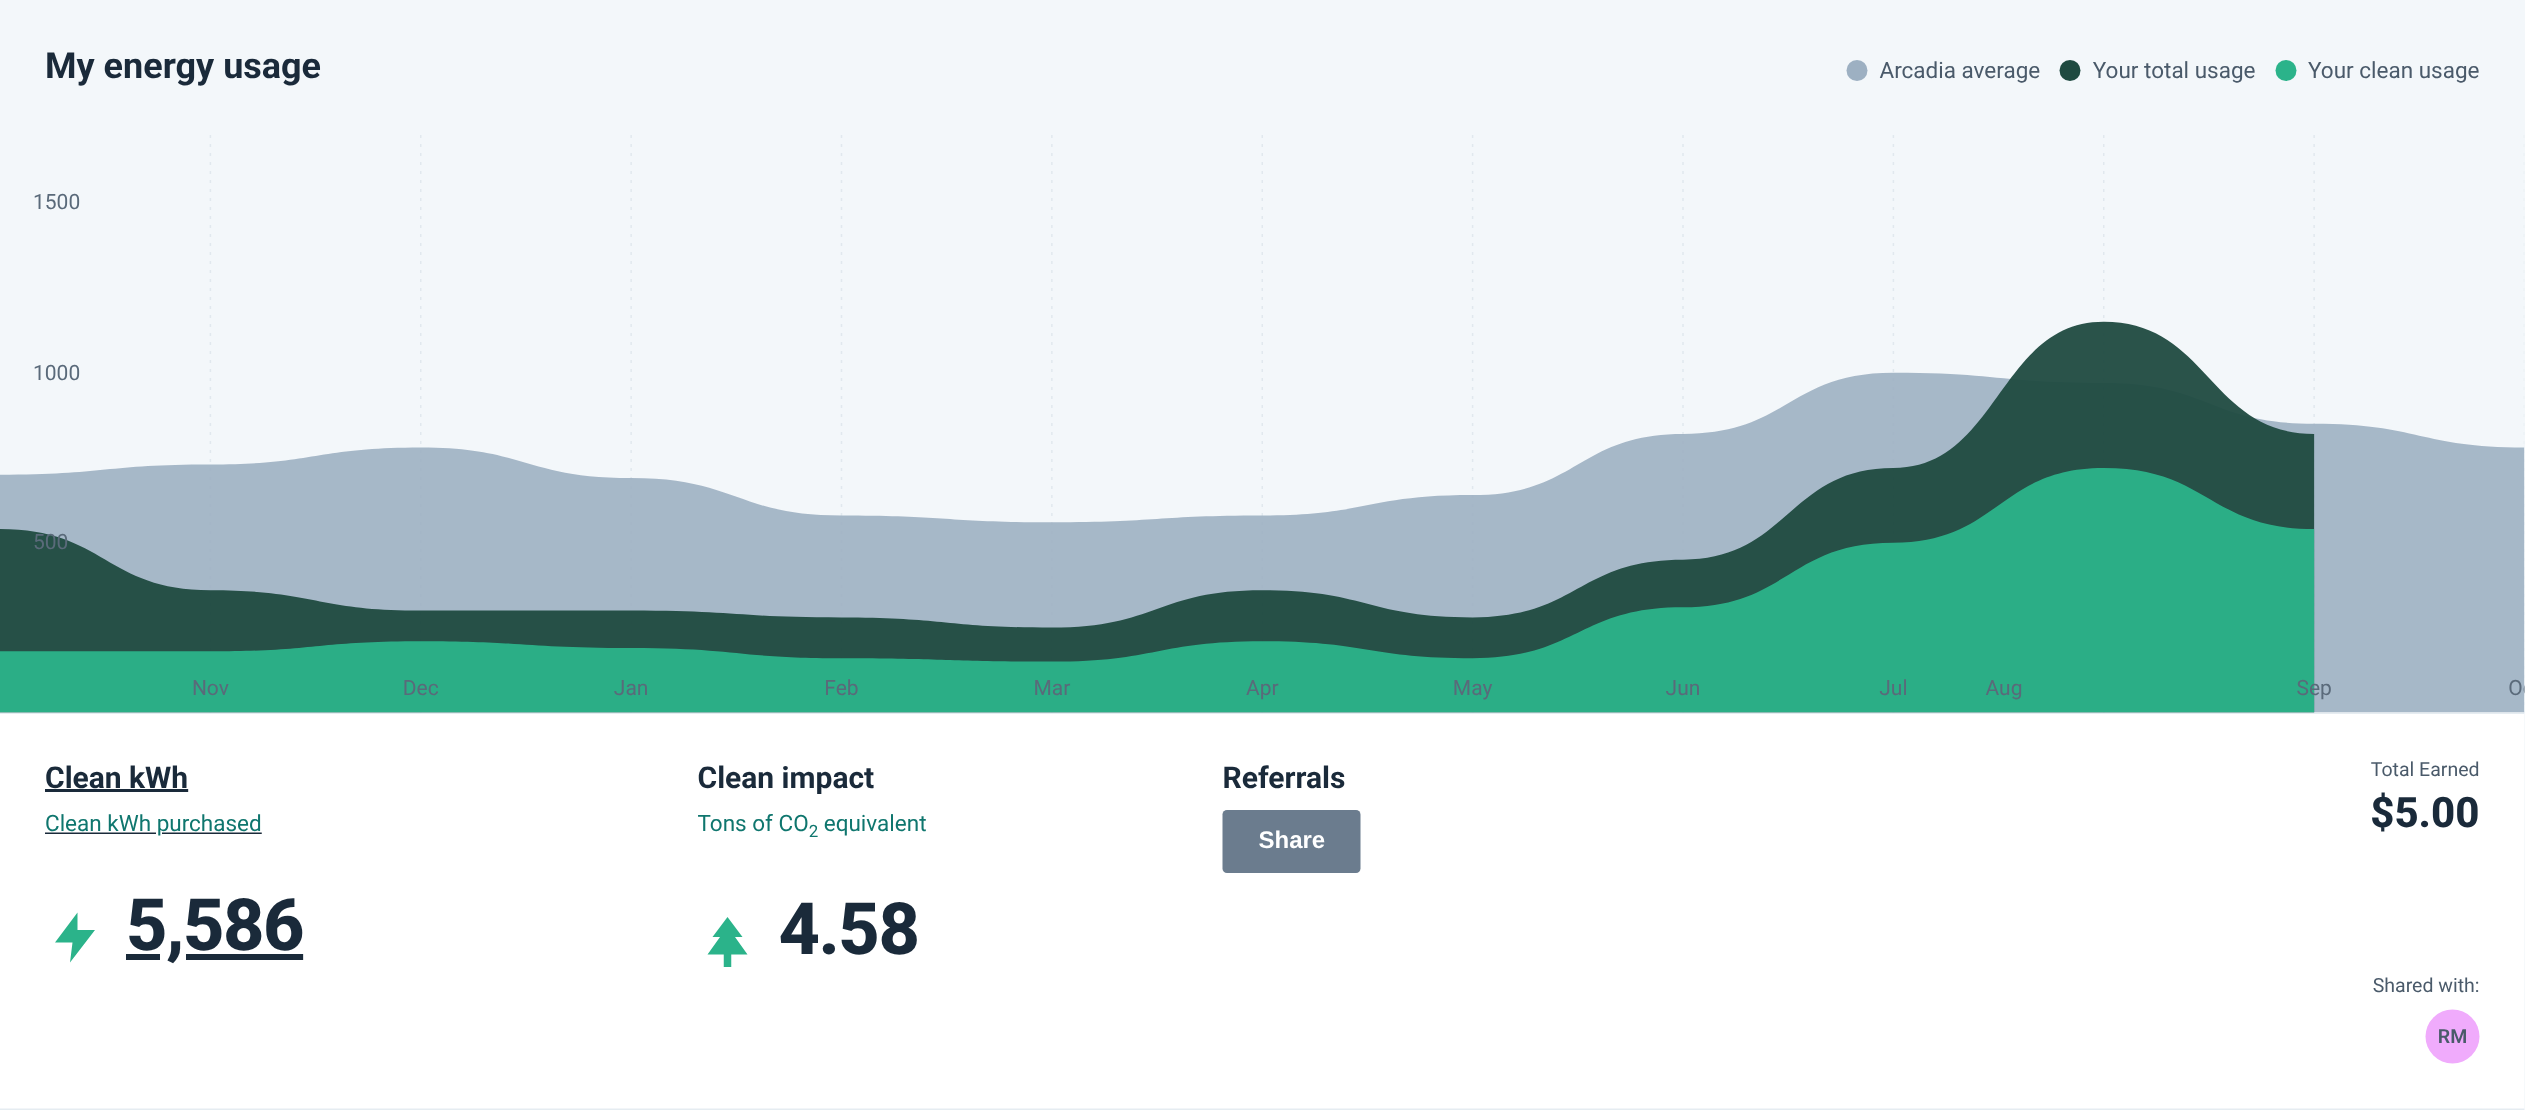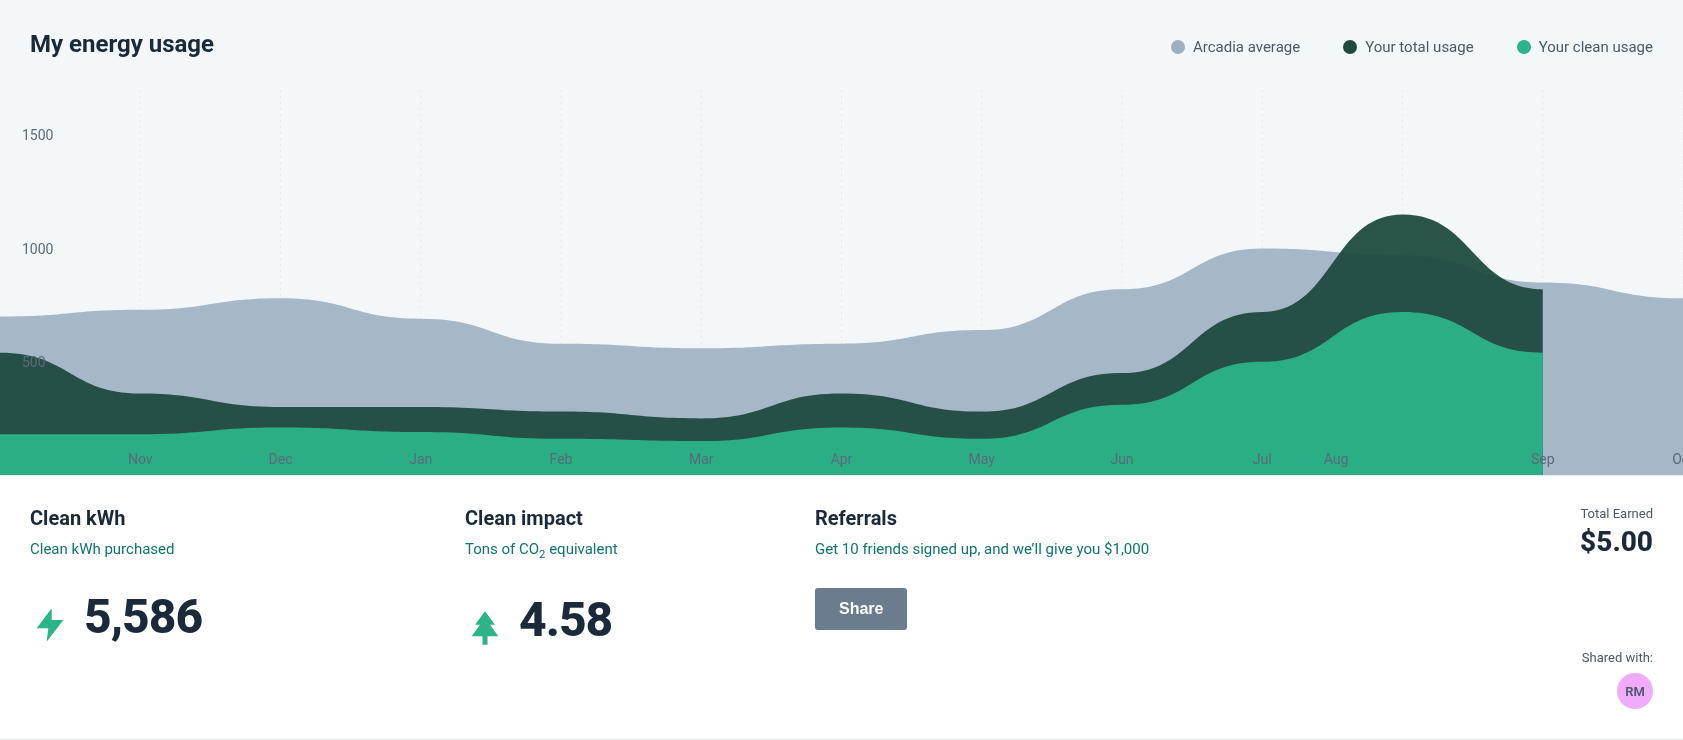--- a/index.html
+++ b/index.html
@@ -20,21 +20,21 @@
     top: 30px;
     font-size: 24px;
     font-weight: 700;
     color: #1a2a3a;
   }
   .legend {
     position: absolute;
     right: 30px;
     top: 38px;
     display: flex;
-    gap: 43px;
+    gap: 13px;
     align-items: center;
     font-size: 15px;
     color: #4a5a6a;
   }
   .legend-item { display: flex; align-items: center; gap: 8px; }
   .swatch { width: 14px; height: 14px; border-radius: 50%; }
   .yaxis {
     position: absolute;
     left: 22px;
     top: 0;
@@ -60,21 +60,21 @@
   .cards {
     display: flex;
     background: #ffffff;
     border-top: 1px solid #e5ecf1;
     border-bottom: 1px solid #e5ecf1;
     padding: 30px;
     gap: 0;
     height: 265px;
   }
   .card { flex: 0 0 auto; }
-  .card-kwh { width: 435px; }
+  .card-kwh { width: 435px; text-decoration: underline; }
   .card-impact { width: 350px; }
   .card-referrals { flex: 1 1 auto; }
   .card-right { width: 180px; text-align: right; display: flex; flex-direction: column; justify-content: space-between; }
   .card h2 {
     font-size: 20px;
     font-weight: 700;
     color: #1a2a3a;
     margin-bottom: 10px;
   }
   .card .sub {
@@ -218,21 +218,20 @@
     <div class="big-metric">
       <svg class="icon-tree" viewBox="0 0 24 24" fill="currentColor">
         <path d="M12 2 L6 10 L9 10 L4 17 L10.5 17 L10.5 22 L13.5 22 L13.5 17 L20 17 L15 10 L18 10 Z"></path>
       </svg>
       <span class="value">4.58</span>
     </div>
   </div>
 
   <div class="card card-referrals">
     <h2>Referrals</h2>
-    <div class="sub">Get 10 friends signed up, and we’ll give you $1,000</div>
     <button class="share-btn">Share</button>
   </div>
 
   <div class="card card-right">
     <div>
       <div class="total-earned-label">Total Earned</div>
       <div class="total-earned-value">$5.00</div>
     </div>
     <div>
       <div class="shared-with-label">Shared with:</div>

